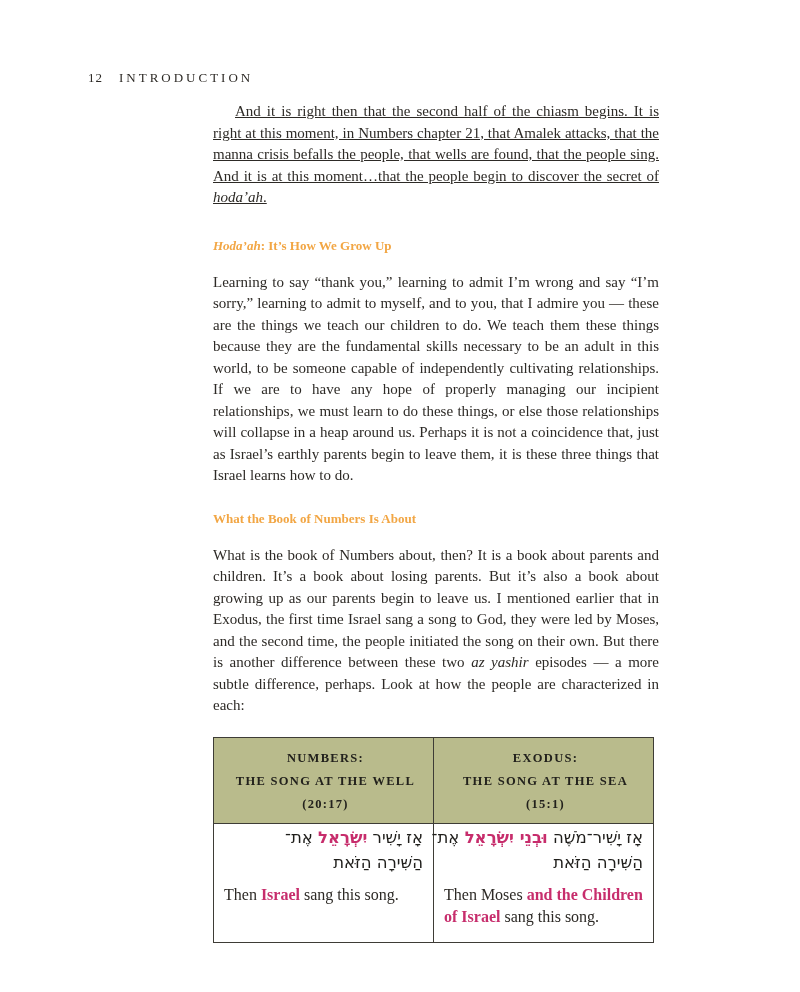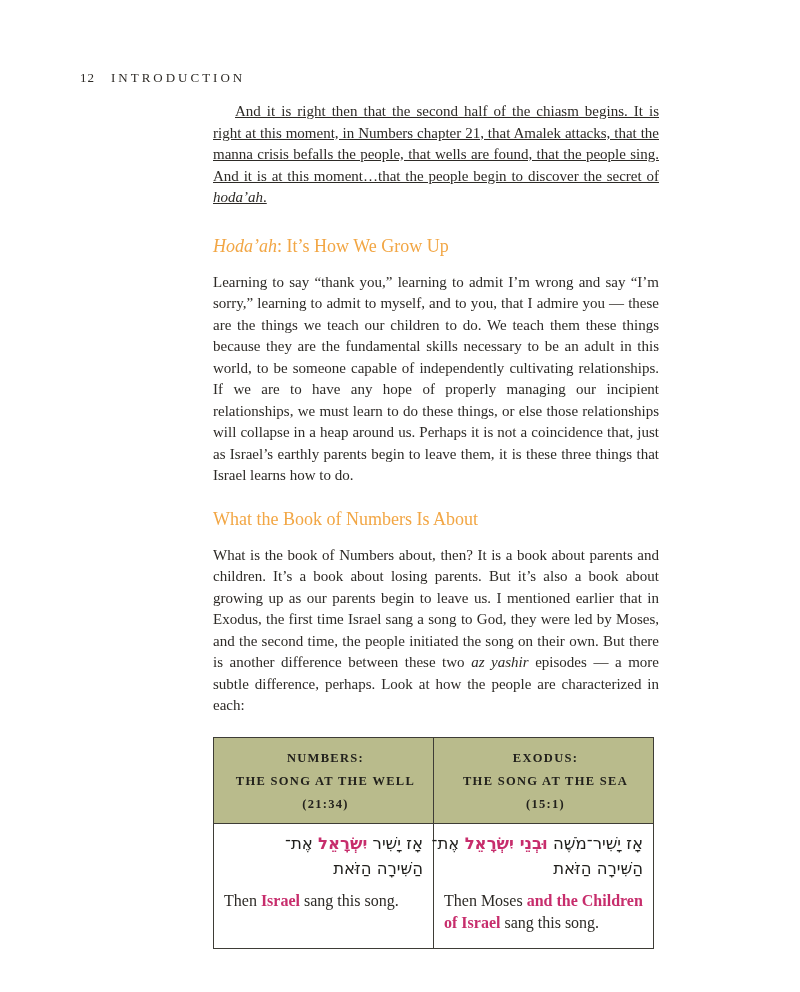--- a/index.html
+++ b/index.html
@@ -6,37 +6,37 @@
   body {
     width: 800px; height: 992px;
     background: #ffffff;
     font-family: "Liberation Serif", "DejaVu Serif", serif;
     color: #2d2a26;
     -webkit-font-smoothing: antialiased;
   }
   .page { position: relative; width: 800px; height: 992px; background: #fff; overflow: hidden; }
 
   .running-head {
-    position: absolute; top: 70px; left: 80px;
+    position: absolute; top: 70px; left: 88px;
     font-size: 13px; color: #2d2a26;
   }
   .running-head .pagenum { letter-spacing: 1px; margin-right: 16px; }
   .running-head .section { letter-spacing: 3px; }
 
   .text-block { position: absolute; top: 101px; left: 213px; width: 446px; }
 
   p.body-para {
     margin: 0; text-align: justify;
     font-size: 15px; line-height: 21.5px; color: #2d2a26;
   }
   p.indent { text-indent: 22px; text-decoration: underline; }
 
   h2.subhead {
     margin: 25px 0 14px 0;
-    font-size: 18px; font-weight: normal; line-height: 24px;
+    font-size: 13px; font-weight: bold; line-height: 24px;
     color: #F2A644;
   }
   h2.subhead-2 { margin-top: 20px; }
 
   .i { font-style: italic; }
   .pink { color: #C72D6C; font-weight: bold; }
 
   table.comparison {
     width: 441px; margin-top: 20px;
     border-collapse: collapse; table-layout: fixed;
@@ -44,21 +44,21 @@
   table.comparison th, table.comparison td { border: 1.5px solid #3e3c36; width: 50%; }
   table.comparison th {
     background: #B9BB8C;
     text-align: center; vertical-align: middle;
     padding: 9px 2px 7px 6px;
     font-size: 12.5px; font-weight: bold; letter-spacing: 1.3px;
     line-height: 23px; color: #22211c;
   }
   table.comparison td {
     background: #ffffff; vertical-align: top;
-    padding: 7px 10px 14px 10px;
+    padding: 1px 10px 14px 10px;
   }
   .hebrew {
     direction: rtl; text-align: right;
     font-family: "DejaVu Sans", sans-serif;
     font-size: 16.5px; line-height: 25px;
     color: #1f1e1b; margin-bottom: 9px;
   }
   .hebrew-line { white-space: nowrap; }
   .translation { font-size: 16px; line-height: 22px; color: #2d2a26; }
 </style>
@@ -82,21 +82,21 @@
     <h2 class="subhead subhead-2"><span>What the Book of Numbers Is About</span></h2>
 
     <p class="body-para"><span>What is the book of Numbers about, then? It is a book about parents and children. It’s a book about losing parents. But it’s also a book about growing up as our parents begin to leave us. I mentioned earlier that in Exodus, the first time Israel sang a song to God, they were led by Moses, and the second time, the people initiated the song on their own. But there is another difference between these two </span><span class="i">az yashir</span><span> episodes — a more subtle difference, perhaps. Look at how the people are characterized in each:</span></p>
 
     <table class="comparison">
       <thead>
         <tr>
           <th>
             <div>NUMBERS:</div>
             <div>THE SONG AT THE WELL</div>
-            <div>(21:34)</div>
+            <div>(20:17)</div>
           </th>
           <th>
             <div>EXODUS:</div>
             <div>THE SONG AT THE SEA</div>
             <div>(15:1)</div>
           </th>
         </tr>
       </thead>
       <tbody>
         <tr>

